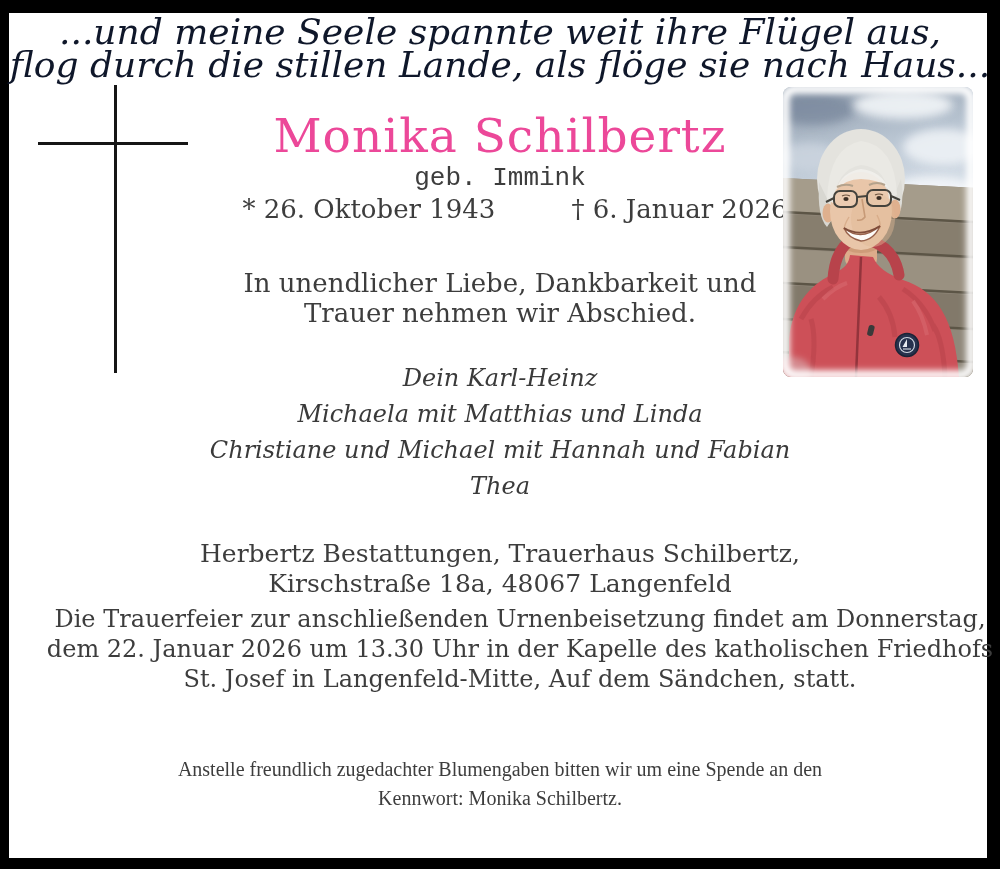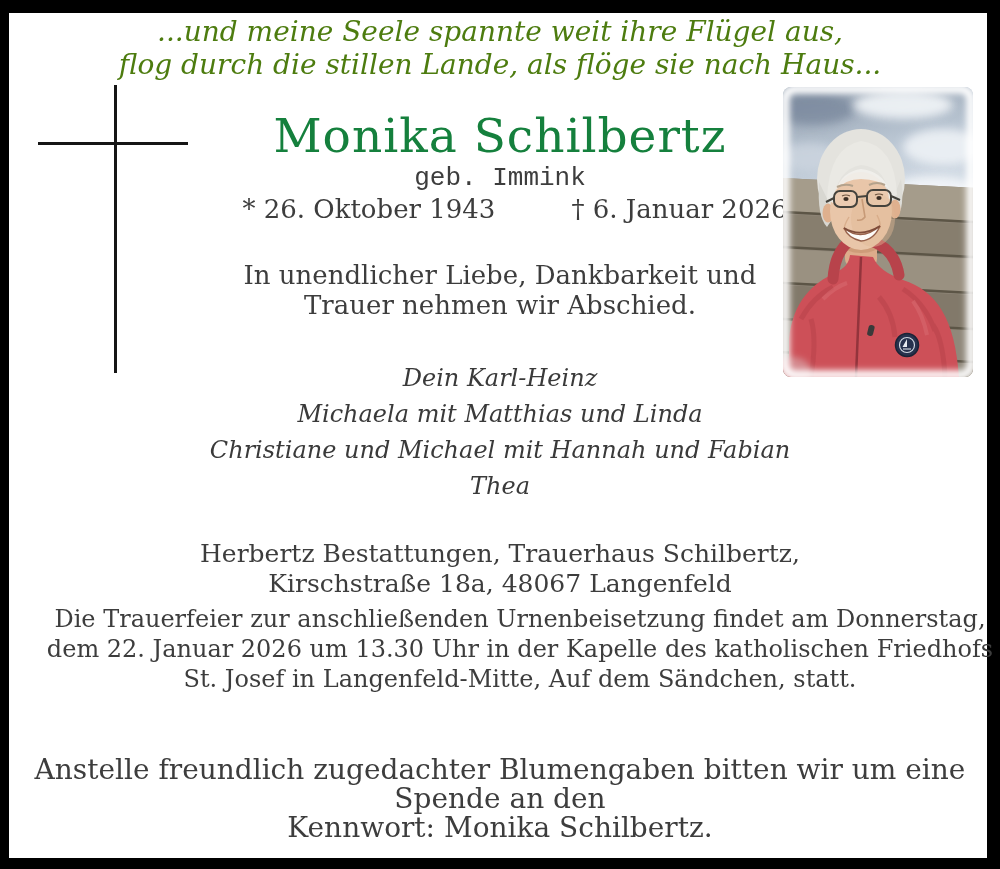--- a/index.html
+++ b/index.html
@@ -14,30 +14,30 @@
   }
   
   .bar { position: absolute; background: #000; }
   .bar-top    { left: 0; top: 0; width: 1000px; height: 13px; }
   .bar-bottom { left: 0; top: 858px; width: 1000px; height: 11px; }
   .bar-left   { left: 0; top: 0; width: 9px; height: 869px; }
   .bar-right  { left: 987px; top: 0; width: 13px; height: 869px; }
 
   .tblock { position: absolute; left: 0; width: 1000px; text-align: center; }
 
-  .verse      { top: 15px;  font-size: 28px; line-height: 33px; font-style: italic; color: #4d7c0f; }
-  .name       { top: 111px; font-size: 47px; line-height: 50px; letter-spacing: 1px; color: #15803d; }
+  .verse      { top: 15px;  font-size: 36px; line-height: 33px; font-style: italic; color: #0f172a; }
+  .name       { top: 111px; font-size: 47px; line-height: 50px; letter-spacing: 1px; color: #ec4899; }
   .maiden     { top: 163px; font-size: 26px; font-family: Liberation Mono, monospace; }
   .dates      { top: 194px; font-size: 26px; margin-left: 15px; }
   .dates span { display: inline-block; margin: 0 38px; }
-  .farewell   { top: 260px; font-size: 26px; line-height: 30px; }
+  .farewell   { top: 268px; font-size: 26px; line-height: 30px; }
   .mourners   { top: 360px; font-size: 24px; line-height: 36px; font-style: italic; color: #3a3a3a; }
   .funeral    { top: 539px; font-size: 25px; line-height: 30px; }
   .service    { top: 604px; font-size: 24px; line-height: 30px; padding-left: 20px; }
-  .donation   { top: 755px; font-size: 28px; line-height: 29px; }
+  .donation   { top: 755px; font-size: 20px; line-height: 29px; font-family: Liberation Serif, serif; }
 
   
   .cross-v { position: absolute; left: 114px; top: 85px; width: 2.5px; height: 288px; background: #161616; }
   .cross-h { position: absolute; left: 38px;  top: 142px; width: 150px; height: 2.5px; background: #161616; }
 
   
   .photo {
     position: absolute; left: 783px; top: 87px; width: 190px; height: 290px;
     border-radius: 8px; overflow: hidden;
   }

